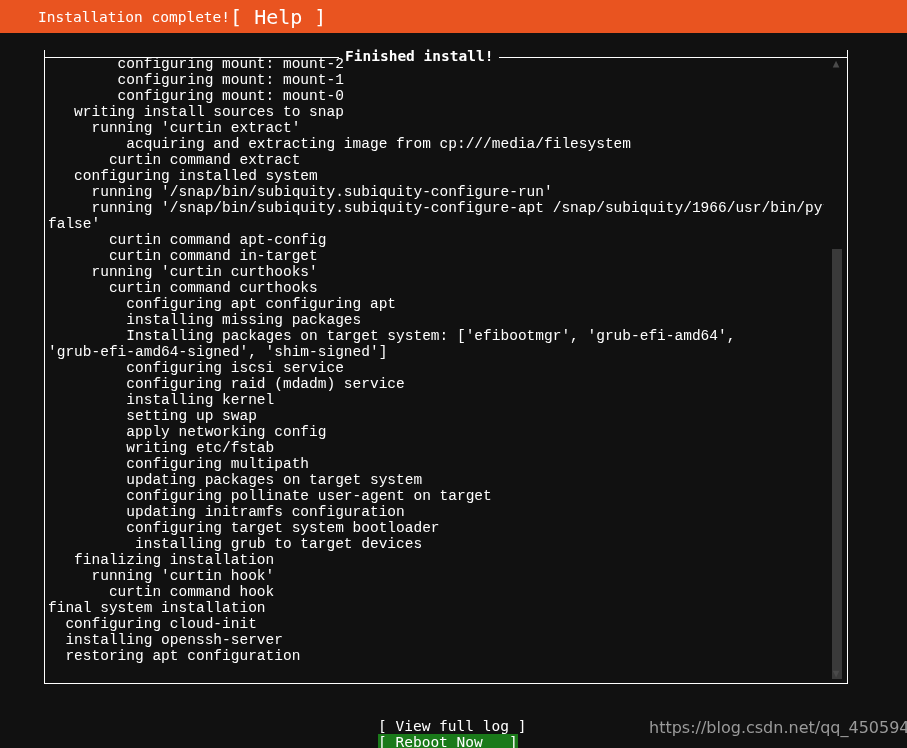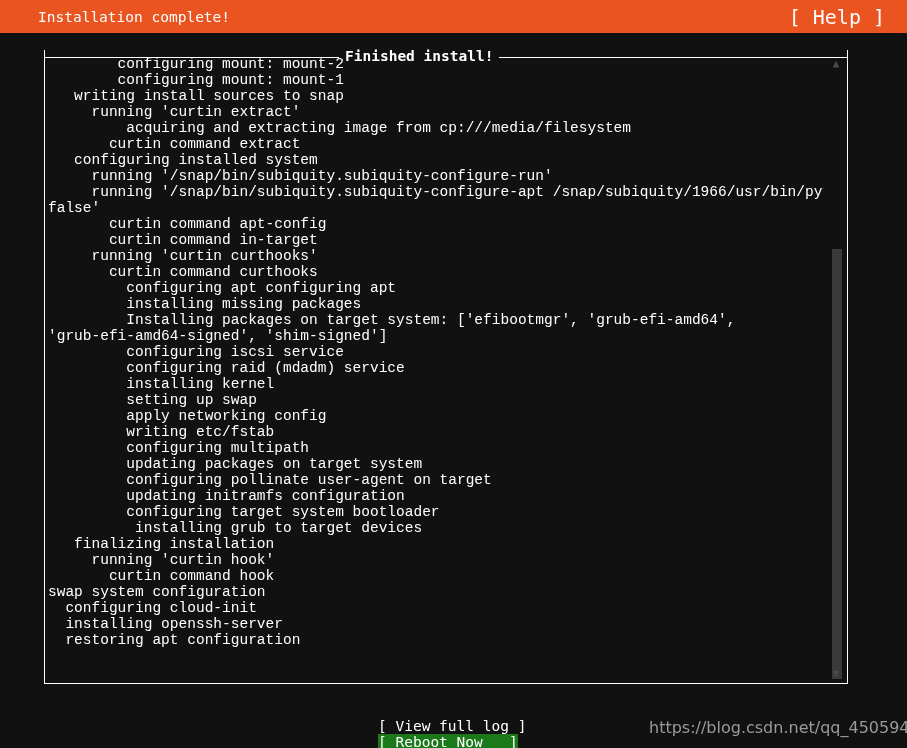--- a/index.html
+++ b/index.html
@@ -19,21 +19,21 @@
 
   
   #header-bar {
     position: absolute;
     left: 0; top: 0;
     width: 907px;
     height: 33px;
     background: #E95420;
     display: flex;
     align-items: center;
-    justify-content: space-between;
+    justify-content: flex-start;
     box-sizing: border-box;
     padding: 0 22px 0 38px;
   }
   #header-title {
     font-size: 14.5px;
     letter-spacing: 0px;
     color: #ffffff;
     white-space: pre;
   }
   #header-help {
@@ -206,20 +206,21 @@
   <div class="corner"></div>
   <div class="rule left"></div>
   <div id="log-legend">Finished install!</div>
   <div class="rule right"></div>
   <div class="corner"></div>
 </div>
 
 <div id="log-body">
     <div class="log-line">        configuring mount: mount-2</div>
     <div class="log-line">        configuring mount: mount-1</div>
+    <div class="log-line">        configuring mount: mount-0</div>
     <div class="log-line">   writing install sources to snap</div>
     <div class="log-line">     running 'curtin extract'</div>
     <div class="log-line">         acquiring and extracting image from cp:///media/filesystem</div>
     <div class="log-line">       curtin command extract</div>
     <div class="log-line">   configuring installed system</div>
     <div class="log-line">     running '/snap/bin/subiquity.subiquity-configure-run'</div>
     <div class="log-line">     running '/snap/bin/subiquity.subiquity-configure-apt /snap/subiquity/1966/usr/bin/python3</div>
     <div class="log-line">false'</div>
     <div class="log-line">       curtin command apt-config</div>
     <div class="log-line">       curtin command in-target</div>
@@ -237,21 +238,21 @@
     <div class="log-line">         writing etc/fstab</div>
     <div class="log-line">         configuring multipath</div>
     <div class="log-line">         updating packages on target system</div>
     <div class="log-line">         configuring pollinate user-agent on target</div>
     <div class="log-line">         updating initramfs configuration</div>
     <div class="log-line">         configuring target system bootloader</div>
     <div class="log-line">          installing grub to target devices</div>
     <div class="log-line">   finalizing installation</div>
     <div class="log-line">     running 'curtin hook'</div>
     <div class="log-line">       curtin command hook</div>
-    <div class="log-line">swap system configuration</div>
+    <div class="log-line">final system installation</div>
     <div class="log-line">  configuring cloud-init</div>
     <div class="log-line">  installing openssh-server</div>
     <div class="log-line">  restoring apt configuration</div>
   </div>
 
 <div id="log-scrollbar">
   <div id="scroll-up-arrow" style="color: rgb(74, 74, 74);">▲</div>
   <div id="scroll-track">
     <div id="scroll-thumb" style="background: rgb(58, 58, 58);"></div>
   </div>

